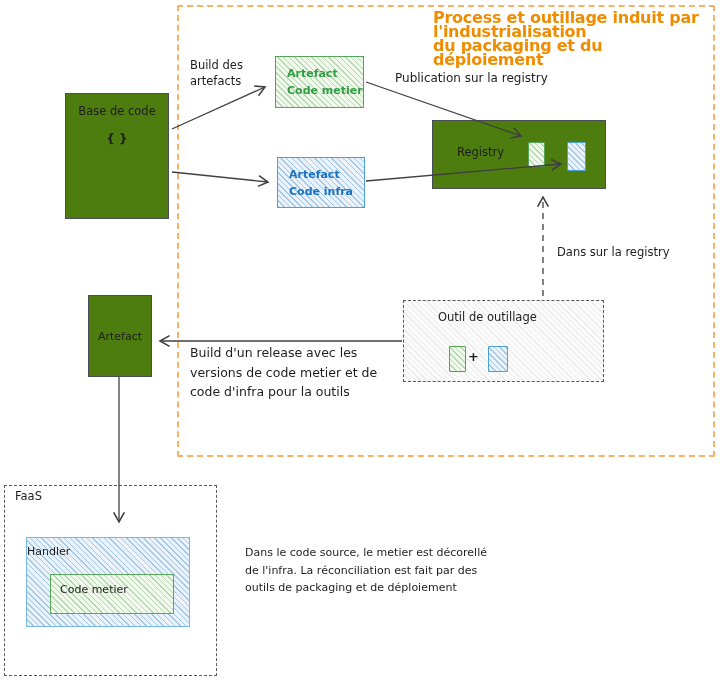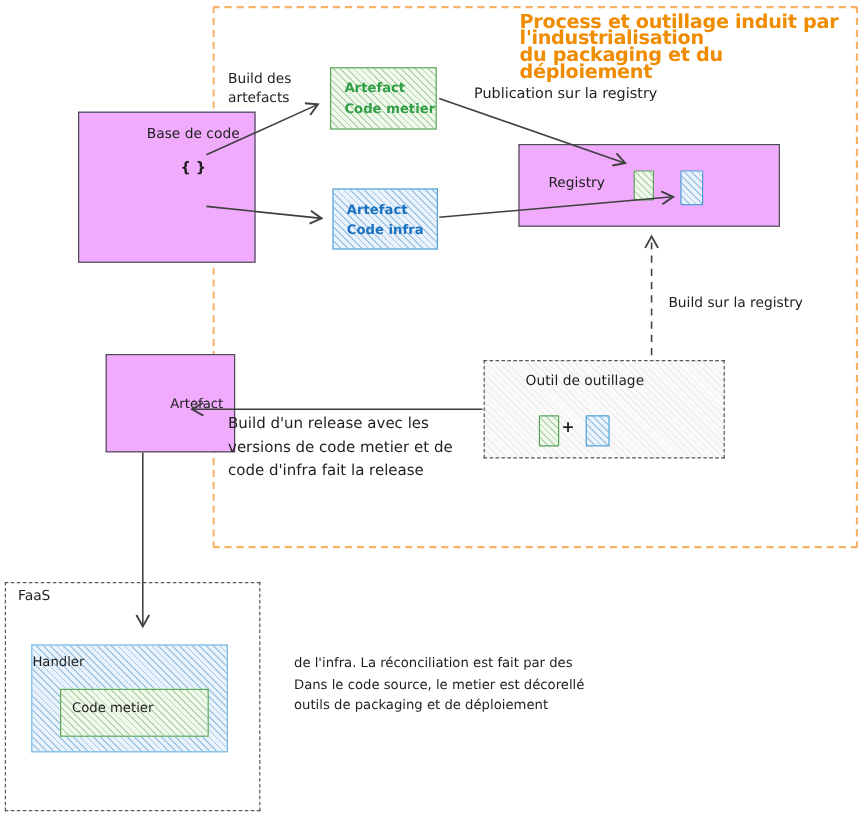--- a/index.html
+++ b/index.html
@@ -14,21 +14,21 @@
     left:177px; top:5px; width:534px; height:448px;
     border:2px dashed #f7b266; border-radius:2px;
   }
   .process-title {
     left:433px; top:11px; width:284px;
     color:#f08c00; font-size:16px; line-height:14px;
     letter-spacing:-0.25px; font-weight:600;
   }
 
   
-  .plainbox { border:1.6px solid #4a4d52; background:#f0abfc;padding-left:44px; }
+  .plainbox { border:1.6px solid #4a4d52; background:#4d7c0f; }
   .base-box { left:65px; top:93px; width:102px; height:124px; }
   .base-title { display:block; text-align:center; margin-top:10px; font-size:11.5px; }
   .base-symbol { display:block; text-align:center; margin-top:14px; font-size:12px; font-weight:600; }
 
   .artefact-box {
     left:88px; top:295px; width:62px; height:80px;
     display:flex; align-items:center; justify-content:center; font-size:11px;
   }
 
   .registry-box { left:432px; top:120px; width:172px; height:67px; }
@@ -127,52 +127,52 @@
   </div>
 
   <div class="abs lbl publication-label">Publication sur la registry</div>
 
   <div class="abs plainbox registry-box">
     <span class="abs registry-label">Registry</span>
     <span class="abs chip chip-green hatch-green registry-chip-green"></span>
     <span class="abs chip chip-blue hatch-blue registry-chip-blue"></span>
   </div>
 
-  <div class="abs pull-label">Build sur la registry</div>
+  <div class="abs pull-label">Dans sur la registry</div>
 
   <div class="abs hatch-gray outil-box">
     <span class="abs outil-label">Outil de outillage</span>
     <span class="abs chip chip-green hatch-green outil-chip-green"></span>
     <span class="abs outil-plus">+</span>
     <span class="abs chip chip-blue hatch-blue outil-chip-blue"></span>
   </div>
 
   <div class="abs plainbox artefact-box">
     <span>Artefact</span>
   </div>
 
   <div class="abs build-artefact-text">
     <div>Build d'un release avec les</div>
     <div>versions de code metier et de</div>
-    <div>code d'infra fait la release</div>
+    <div>code d'infra pour la outils</div>
   </div>
 
   <div class="abs faas-box">
     <span class="abs faas-label">FaaS</span>
     <div class="abs hatch-blue handler-box">
       <span class="handler-label">Handler</span>
       <div class="abs hatch-green code-metier-box">
         <span class="abs code-metier-label">Code metier</span>
       </div>
     </div>
   </div>
 
   <div class="abs note-text">
+    <div>Dans le code source, le metier est décorellé</div>
     <div>de l'infra. La réconciliation est fait par des</div>
-    <div>Dans le code source, le metier est décorellé</div>
     <div>outils de packaging et de déploiement</div>
   </div>
 
   <svg class="abs arrows" viewBox="0 0 720 681" xmlns="http://www.w3.org/2000/svg">
     <defs>
       <marker id="arrow" viewBox="0 0 12 12" refX="10" refY="6" markerWidth="11" markerHeight="11" orient="auto-start-reverse">
         <path d="M2,1.5 L10,6 L2,10.5" fill="none" stroke="#3f3f3f" stroke-width="1.3"></path>
       </marker>
     </defs>
     <g stroke="#3f3f3f" stroke-width="1.3" fill="none">

